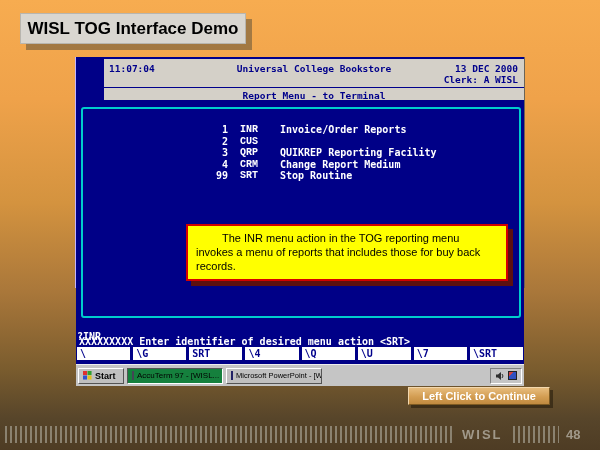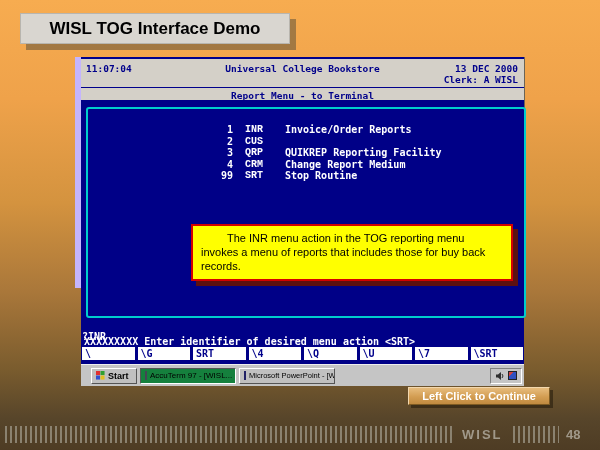--- a/index.html
+++ b/index.html
@@ -4,31 +4,32 @@
 <style>
   * { margin:0; padding:0; box-sizing:border-box; }
   html,body { width:600px; height:450px; }
   body{
     font-family:"Liberation Sans", sans-serif;
     width:600px; height:450px; overflow:hidden; position:relative;
     background:linear-gradient(180deg,#f7ac50 0%,#efa24a 22%,#d4933f 45%,#a9773a 65%,#7a5c2e 82%,#57452a 93%,#4e3c24 100%);
   }
   
   .slide-title{
-    position:absolute; left:20px; top:13px; width:270px; height:31px;
+    position:absolute; left:20px; top:13px; width:226px; height:31px;
     background:#d9d6d0; border:1px solid #b8b5ae;
     box-shadow:6px 6px 0 rgba(95,82,58,0.55);
     display:flex; align-items:center; justify-content:center;
     font-size:17px; font-weight:600; color:#000;
   }
   
   .terminal{
     position:absolute; left:75px; top:57px; width:450px; height:231px;
-    border-left:6px solid #c4b5fd; border-right:1px solid #6b6456;
+    border-left:1px solid #c4b5fd; border-right:1px solid #6b6456;
     background:#000087;
+    padding-left:28px;
   }
   .term-header{
     position:relative; height:43px; background:#d4d0c8;
     border-top:2px solid #00008b;
     font-family:"DejaVu Sans Mono", monospace; font-weight:bold;
     font-size:9.5px; color:#00008b;
   }
   .th-time{ position:absolute; left:5px; top:4px; }
   .th-store{ position:absolute; left:0; right:0; top:4px; text-align:center; }
   .th-date{ position:absolute; right:6px; top:4px; }
@@ -78,21 +79,21 @@
     font-size:8px; color:#000;
   }
   .tb-btn{
     height:16px; display:flex; align-items:center; gap:3px;
     padding:0 4px; margin-right:3px;
     background:#c0c0c0;
     border-top:1px solid #ffffff; border-left:1px solid #ffffff;
     border-bottom:1px solid #555; border-right:1px solid #555;
     white-space:nowrap; overflow:hidden;
   }
-  .tb-btn.start{ width:46px; font-weight:bold; font-size:9px;margin-left:8px; }
+  .tb-btn.start{ width:46px; font-weight:bold; font-size:9px; }
   .tb-btn.active{
     background:#15803d;
     border-top:1px solid #555; border-left:1px solid #555;
     border-bottom:1px solid #fff; border-right:1px solid #fff;
     width:96px;
   }
   .tb-btn.task2{ width:96px; font-size:7.5px; }
   .tb-tray{
     margin-left:auto; height:16px; display:flex; align-items:center; gap:3px;
     padding:0 4px;

